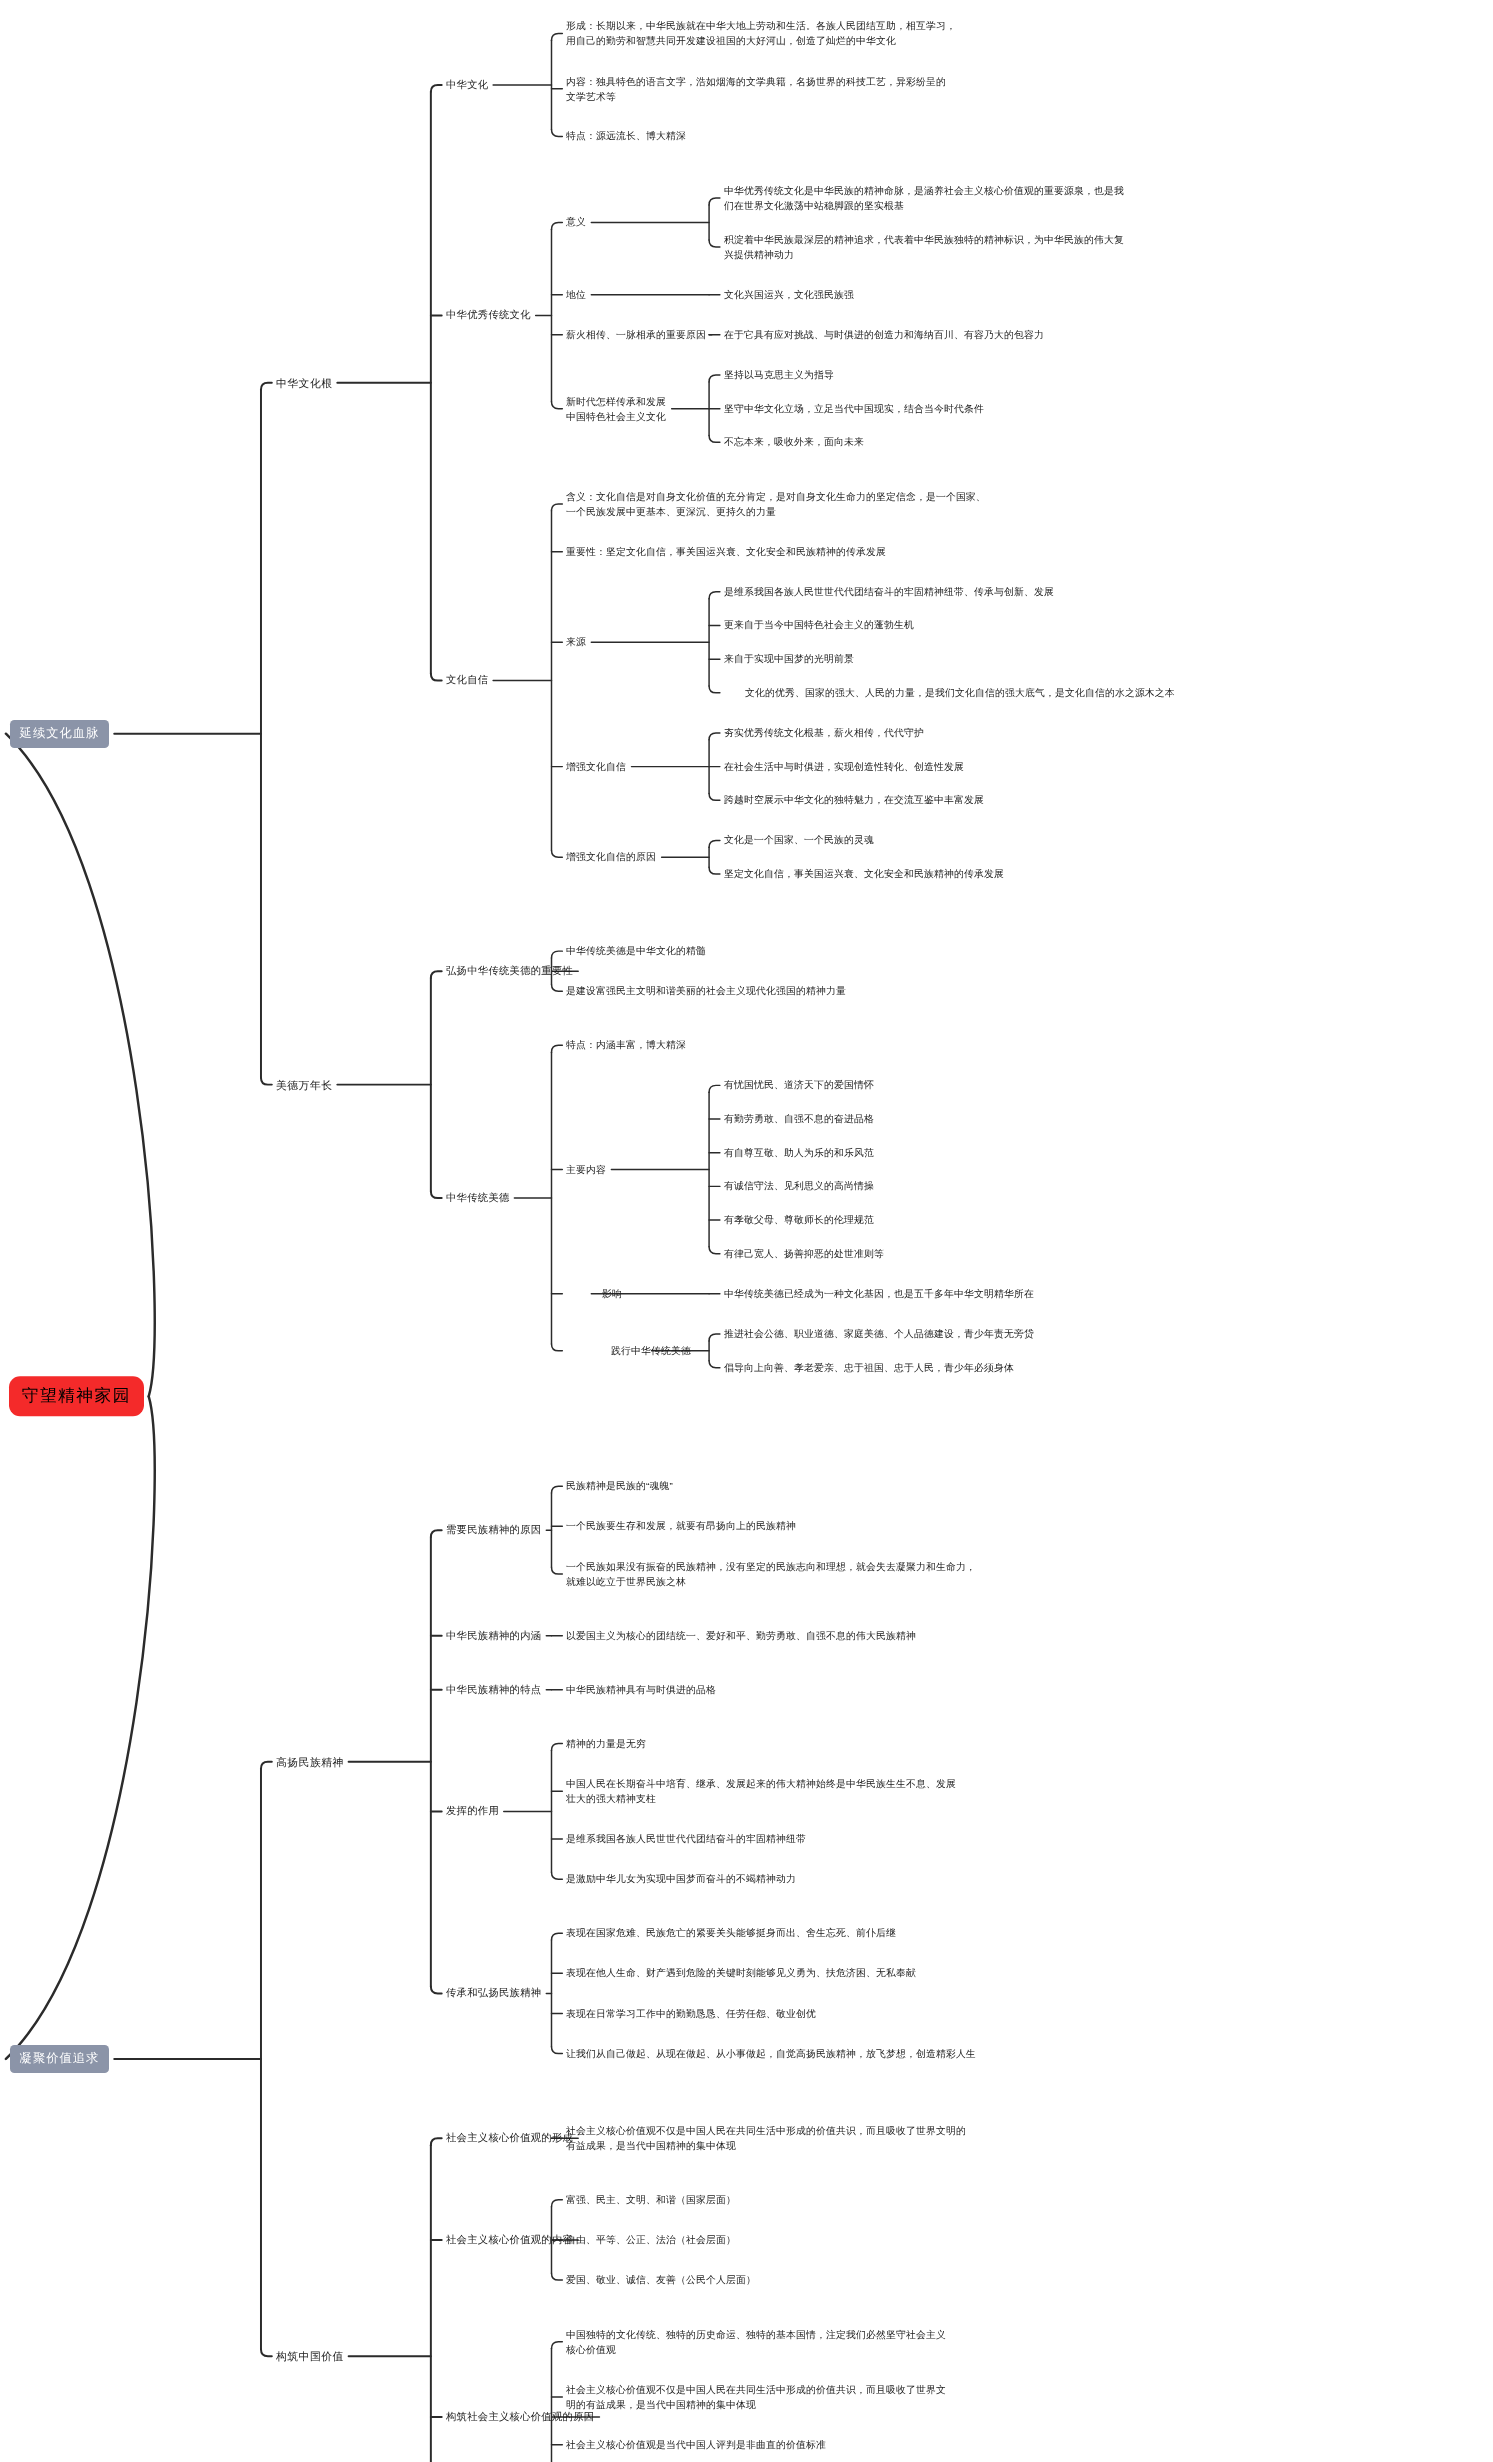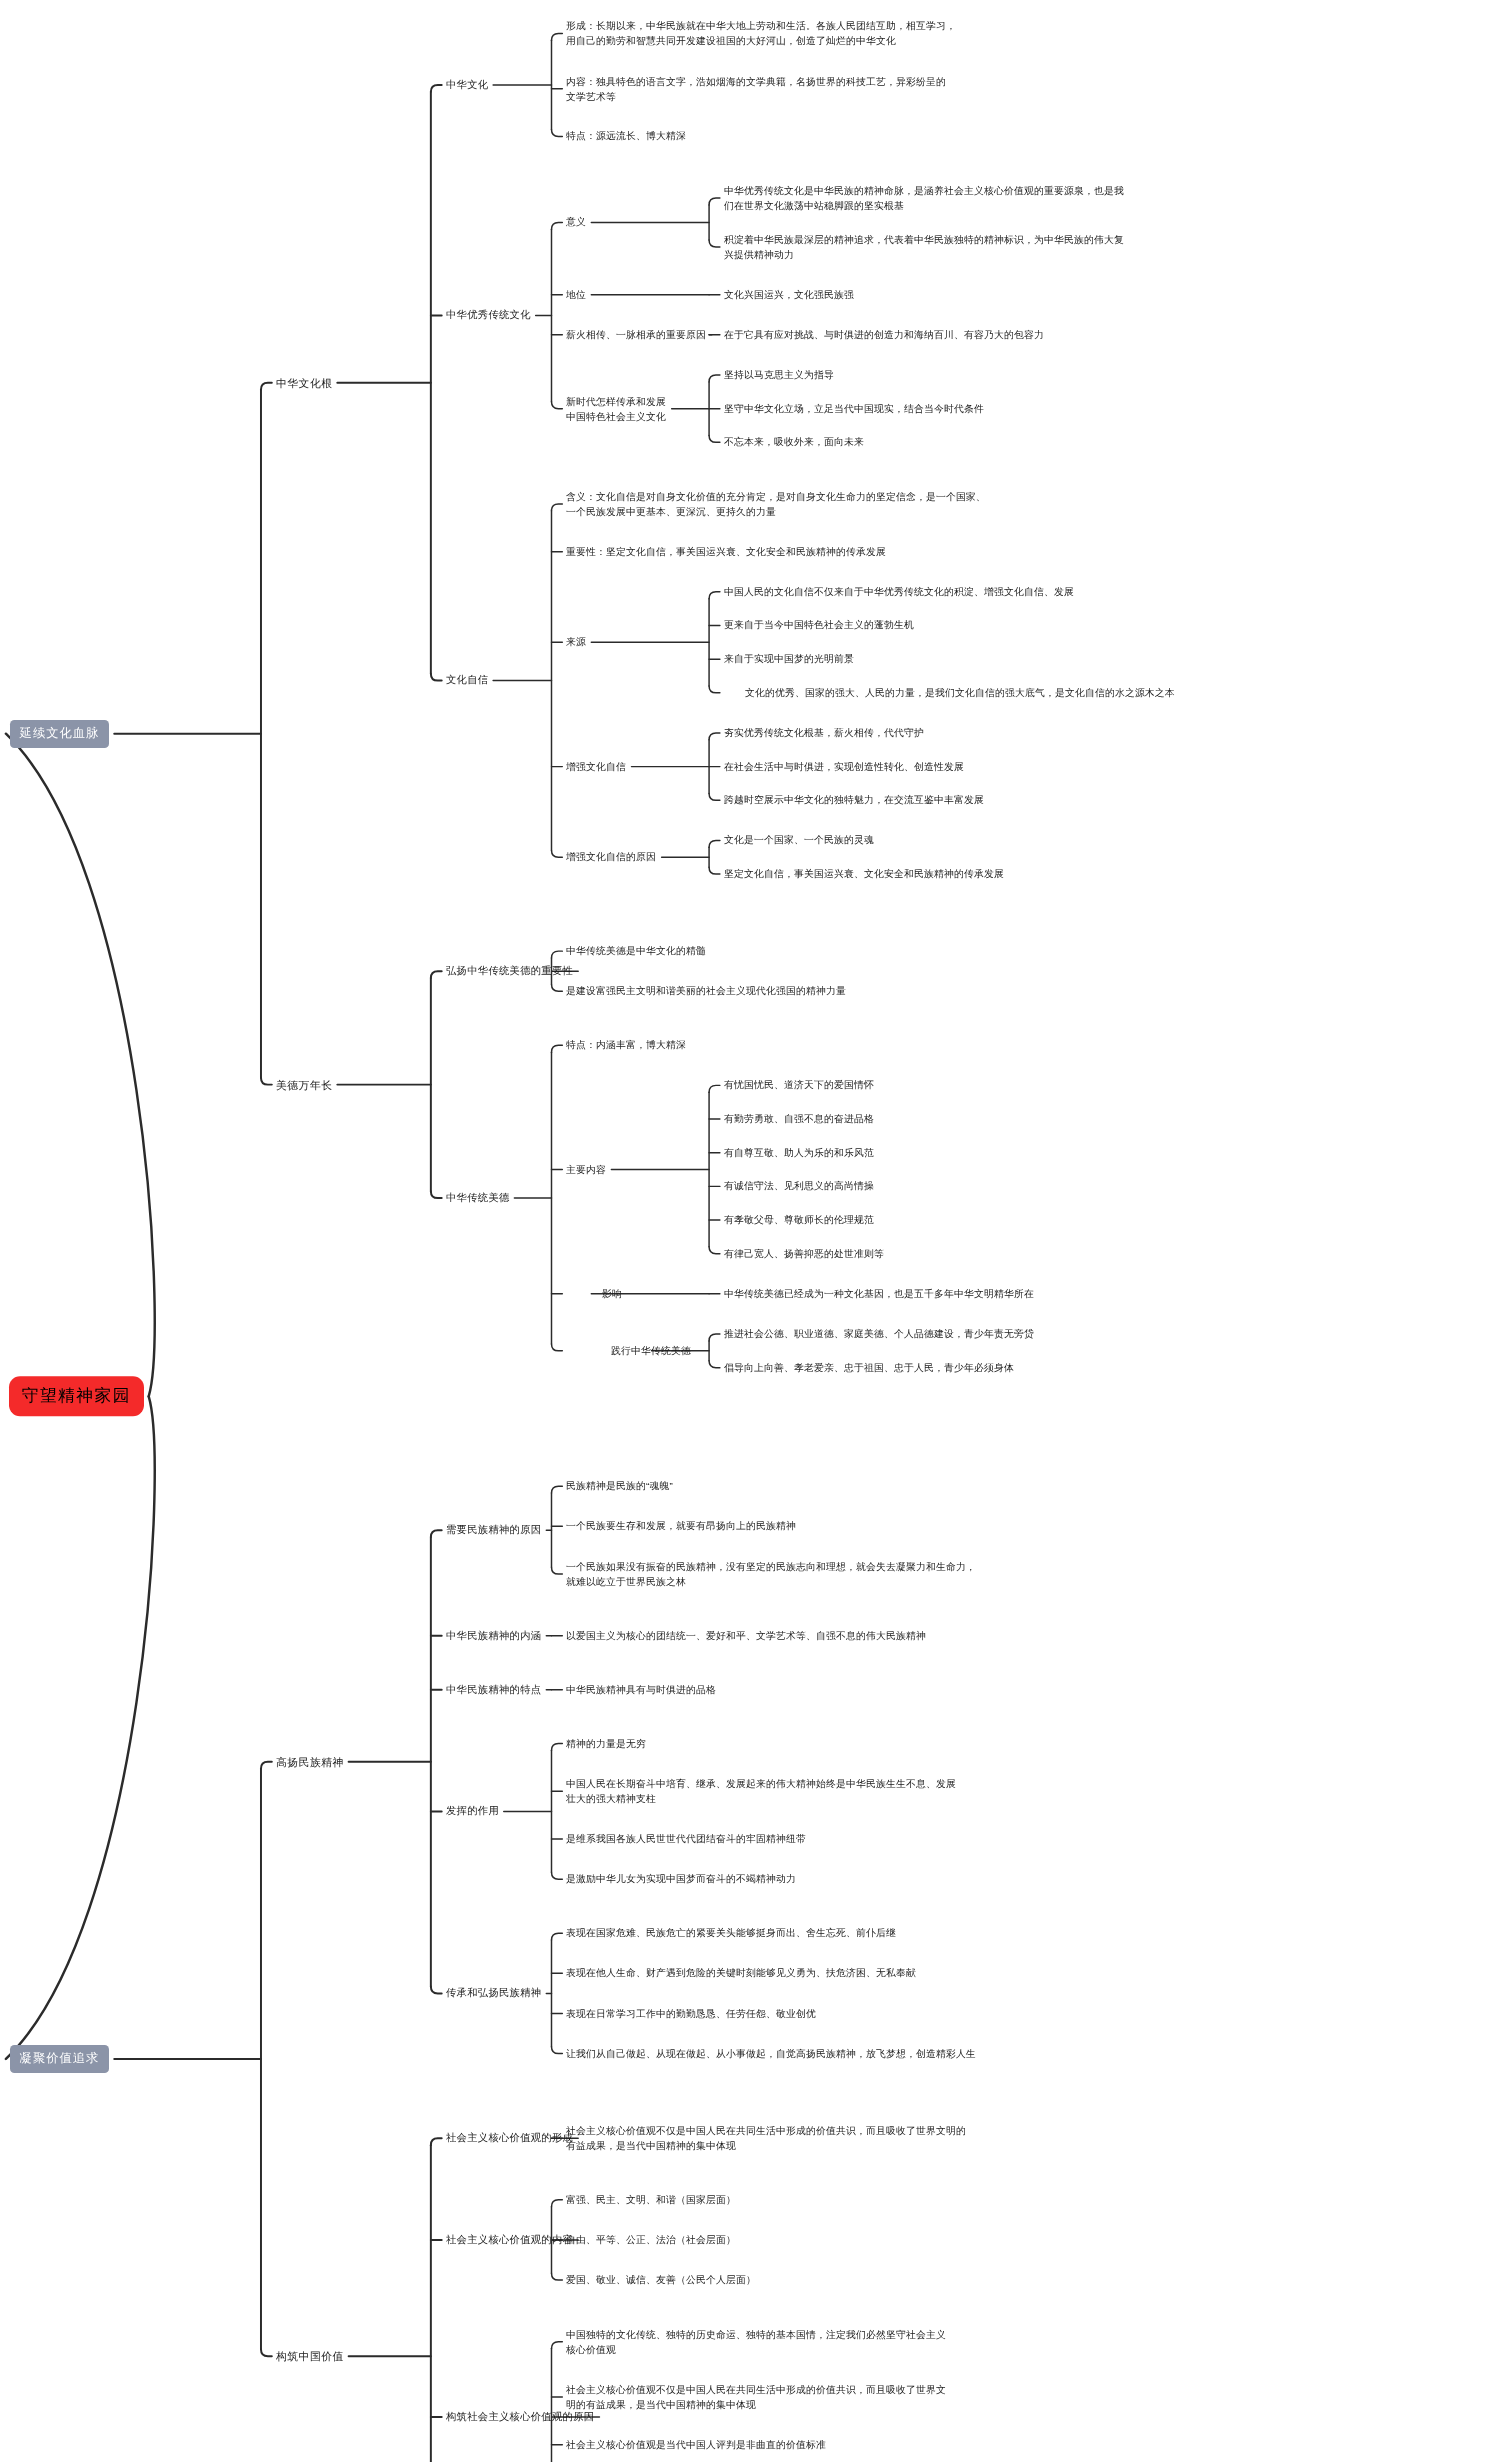--- a/index.html
+++ b/index.html
@@ -219,21 +219,21 @@
       <div class="node lvl4" style="left: 566px; top: 409px; transform: translateY(-50%); max-width: 906px;">新时代怎样传承和发展
 中国特色社会主义文化</div>
       <div class="node lvl4" style="left: 724px; top: 375px; transform: translateY(-50%); max-width: 749px;">坚持以马克思主义为指导</div>
       <div class="node lvl4" style="left: 724px; top: 409px; transform: translateY(-50%); max-width: 749px;">坚守中华文化立场，立足当代中国现实，结合当今时代条件</div>
       <div class="node lvl4" style="left: 724px; top: 442px; transform: translateY(-50%); max-width: 749px;">不忘本来，吸收外来，面向未来</div>
       <div class="node lvl3" style="left: 446px; top: 680px; transform: translateY(-50%); max-width: 1027px;">文化自信</div>
       <div class="node lvl4" style="left: 566px; top: 504px; transform: translateY(-50%); max-width: 906px;">含义：文化自信是对自身文化价值的充分肯定，是对自身文化生命力的坚定信念，是一个国家、
 一个民族发展中更基本、更深沉、更持久的力量</div>
       <div class="node lvl4" style="left: 566px; top: 552px; transform: translateY(-50%); max-width: 906px;">重要性：坚定文化自信，事关国运兴衰、文化安全和民族精神的传承发展</div>
       <div class="node lvl4" style="left: 566px; top: 642px; transform: translateY(-50%); max-width: 906px;">来源</div>
-      <div class="node lvl4" style="left: 724px; top: 592px; transform: translateY(-50%); max-width: 749px;">中国人民的文化自信不仅来自于中华优秀传统文化的积淀、增强文化自信、发展</div>
+      <div class="node lvl4" style="left: 724px; top: 592px; transform: translateY(-50%); max-width: 749px;">是维系我国各族人民世世代代团结奋斗的牢固精神纽带、传承与创新、发展</div>
       <div class="node lvl4" style="left: 724px; top: 625px; transform: translateY(-50%); max-width: 749px;">更来自于当今中国特色社会主义的蓬勃生机</div>
       <div class="node lvl4" style="left: 724px; top: 659px; transform: translateY(-50%); max-width: 749px;">来自于实现中国梦的光明前景</div>
       <div class="node lvl4" style="left: 724px; top: 693px; transform: translateY(-50%); max-width: 749px; margin-left: 21px;">文化的优秀、国家的强大、人民的力量，是我们文化自信的强大底气，是文化自信的水之源木之本</div>
       <div class="node lvl4" style="left: 566px; top: 767px; transform: translateY(-50%); max-width: 906px;">增强文化自信</div>
       <div class="node lvl4" style="left: 724px; top: 733px; transform: translateY(-50%); max-width: 749px;">夯实优秀传统文化根基，薪火相传，代代守护</div>
       <div class="node lvl4" style="left: 724px; top: 767px; transform: translateY(-50%); max-width: 749px;">在社会生活中与时俱进，实现创造性转化、创造性发展</div>
       <div class="node lvl4" style="left: 724px; top: 800px; transform: translateY(-50%); max-width: 749px;">跨越时空展示中华文化的独特魅力，在交流互鉴中丰富发展</div>
       <div class="node lvl4" style="left: 566px; top: 857px; transform: translateY(-50%); max-width: 906px;">增强文化自信的原因</div>
       <div class="node lvl4" style="left: 724px; top: 840px; transform: translateY(-50%); max-width: 749px;">文化是一个国家、一个民族的灵魂</div>
       <div class="node lvl4" style="left: 724px; top: 874px; transform: translateY(-50%); max-width: 749px;">坚定文化自信，事关国运兴衰、文化安全和民族精神的传承发展</div>
@@ -256,21 +256,21 @@
       <div class="node lvl4" style="left: 724px; top: 1334px; transform: translateY(-50%); max-width: 749px;">推进社会公德、职业道德、家庭美德、个人品德建设，青少年责无旁贷</div>
       <div class="node lvl4" style="left: 724px; top: 1368px; transform: translateY(-50%); max-width: 749px;">倡导向上向善、孝老爱亲、忠于祖国、忠于人民，青少年必须身体</div>
       <div class="node lvl1" style="left: 9.8px; top: 2059px; transform: translateY(-50%);">凝聚价值追求</div>
       <div class="node lvl2" style="left: 276px; top: 1762px; transform: translateY(-50%); max-width: 1197px;">高扬民族精神</div>
       <div class="node lvl3" style="left: 446px; top: 1530px; transform: translateY(-50%); max-width: 1027px;">需要民族精神的原因</div>
       <div class="node lvl4" style="left: 566px; top: 1486px; transform: translateY(-50%); max-width: 906px;">民族精神是民族的“魂魄”</div>
       <div class="node lvl4" style="left: 566px; top: 1526px; transform: translateY(-50%); max-width: 906px;">一个民族要生存和发展，就要有昂扬向上的民族精神</div>
       <div class="node lvl4" style="left: 566px; top: 1574px; transform: translateY(-50%); max-width: 906px;">一个民族如果没有振奋的民族精神，没有坚定的民族志向和理想，就会失去凝聚力和生命力，
 就难以屹立于世界民族之林</div>
       <div class="node lvl3" style="left: 446px; top: 1636px; transform: translateY(-50%); max-width: 1027px;">中华民族精神的内涵</div>
-      <div class="node lvl4" style="left: 566px; top: 1636px; transform: translateY(-50%); max-width: 906px;">以爱国主义为核心的团结统一、爱好和平、文学艺术等、自强不息的伟大民族精神</div>
+      <div class="node lvl4" style="left: 566px; top: 1636px; transform: translateY(-50%); max-width: 906px;">以爱国主义为核心的团结统一、爱好和平、勤劳勇敢、自强不息的伟大民族精神</div>
       <div class="node lvl3" style="left: 446px; top: 1690px; transform: translateY(-50%); max-width: 1027px;">中华民族精神的特点</div>
       <div class="node lvl4" style="left: 566px; top: 1690px; transform: translateY(-50%); max-width: 906px;">中华民族精神具有与时俱进的品格</div>
       <div class="node lvl3" style="left: 446px; top: 1811px; transform: translateY(-50%); max-width: 1027px;">发挥的作用</div>
       <div class="node lvl4" style="left: 566px; top: 1744px; transform: translateY(-50%); max-width: 906px;">精神的力量是无穷</div>
       <div class="node lvl4" style="left: 566px; top: 1791px; transform: translateY(-50%); max-width: 906px;">中国人民在长期奋斗中培育、继承、发展起来的伟大精神始终是中华民族生生不息、发展
 壮大的强大精神支柱</div>
       <div class="node lvl4" style="left: 566px; top: 1839px; transform: translateY(-50%); max-width: 906px;">是维系我国各族人民世世代代团结奋斗的牢固精神纽带</div>
       <div class="node lvl4" style="left: 566px; top: 1879px; transform: translateY(-50%); max-width: 906px;">是激励中华儿女为实现中国梦而奋斗的不竭精神动力</div>
       <div class="node lvl3" style="left: 446px; top: 1993px; transform: translateY(-50%); max-width: 1027px;">传承和弘扬民族精神</div>
       <div class="node lvl4" style="left: 566px; top: 1933px; transform: translateY(-50%); max-width: 906px;">表现在国家危难、民族危亡的紧要关头能够挺身而出、舍生忘死、前仆后继</div>

